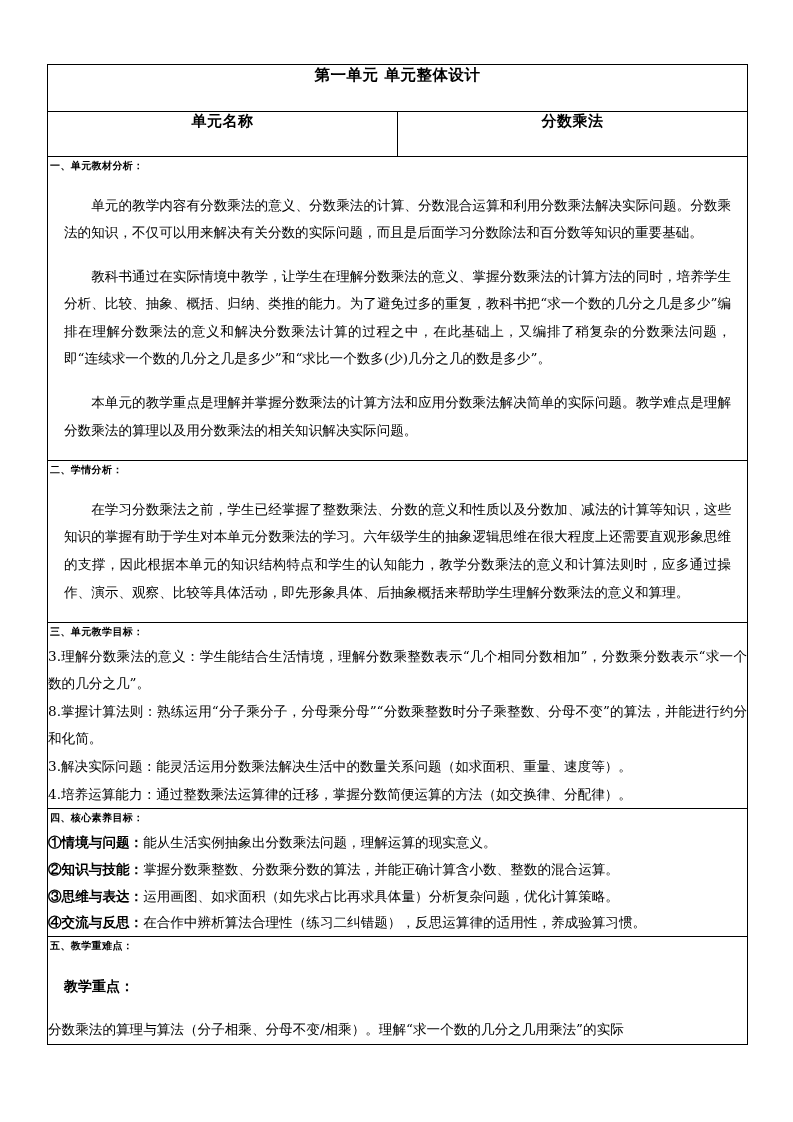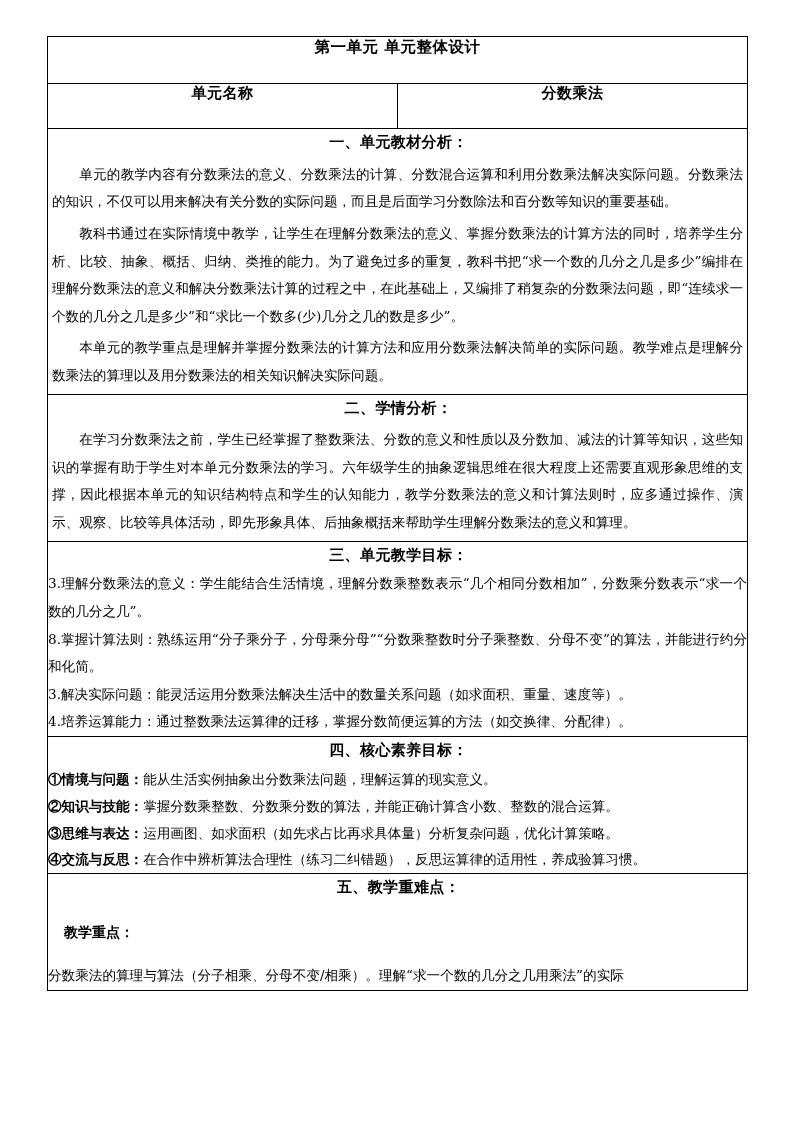--- a/index.html
+++ b/index.html
@@ -16,21 +16,21 @@
   }
   .page {
     position: relative;
     width: 793px;
     height: 1122px;
     background: #ffffff;
   }
   .doc-table {
     position: absolute;
     left: 47px;
-    top: 36px;
+    top: 64px;
     width: 700px;
     border-collapse: collapse;
     table-layout: fixed;
     padding-left: 28px;
   }
   .doc-table td {
     border: 1.2px solid #000000;
     vertical-align: top;
     padding: 0;
   }
@@ -50,32 +50,31 @@
     height: 44px;
     vertical-align: middle;
     letter-spacing: 0.5px;
   }
   
   .section-cell {
     padding: 10px 7px 10px 7px;
   }
   .sec-head {
     font-weight: bold;
-    font-size: 15px;
+    font-size: 10px;
     letter-spacing: 0.4px;
     line-height: 1.85;
     margin: 0 0 1px 2px;
-    text-align: center;
   }
   .para {
     font-size: 13.6px;
     line-height: 2.03;
     text-align: justify;
     text-justify: inter-ideograph;
-    margin: 4px;
+    margin: 16px;
     text-indent: 2em;
   }
   .line {
     font-size: 13.6px;
     line-height: 2.03;
     text-align: justify;
     text-justify: inter-ideograph;
     margin: 0;
     text-indent: 0;
   }

